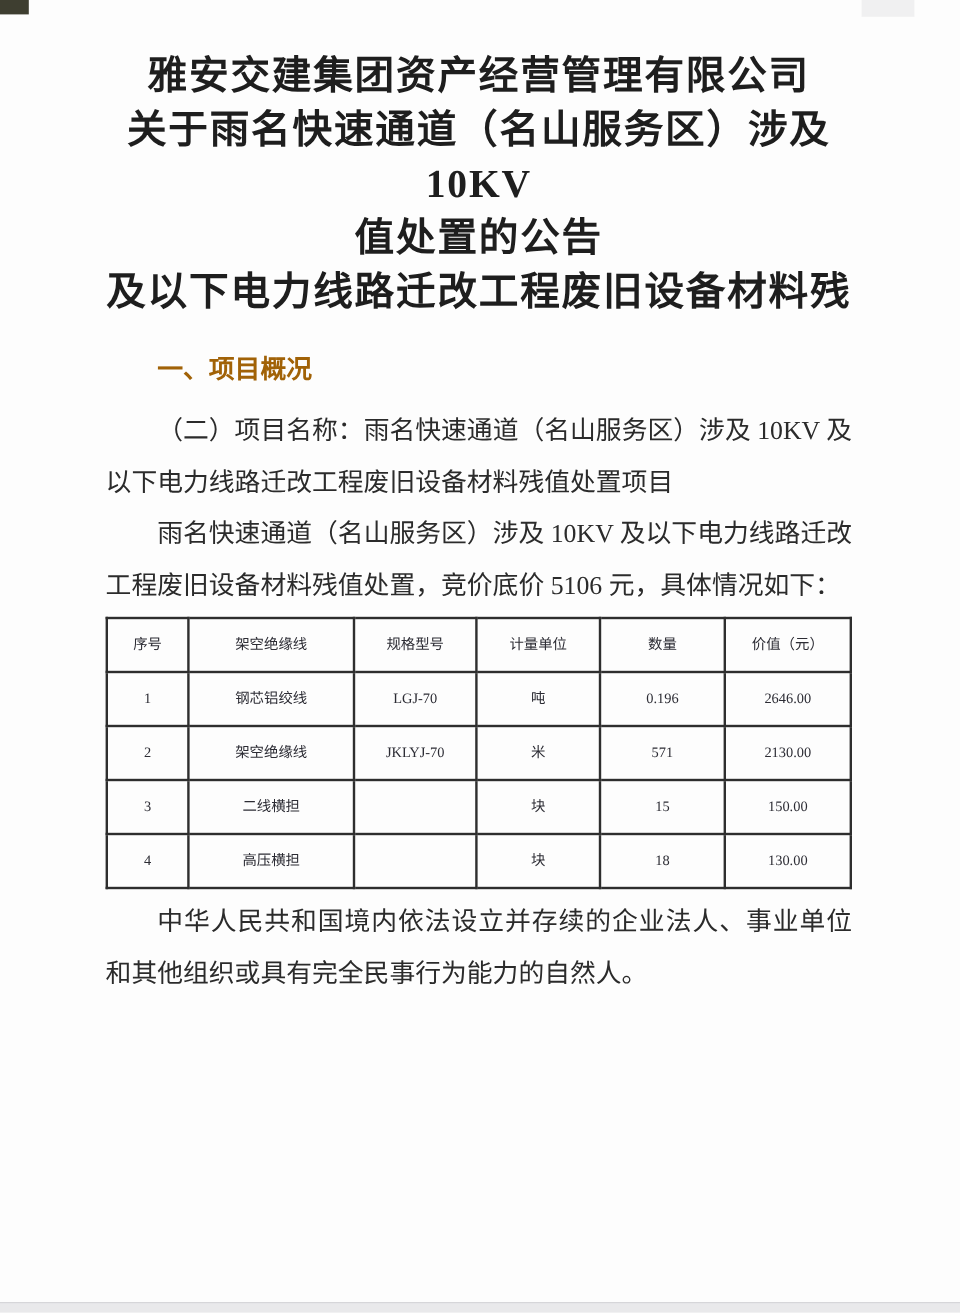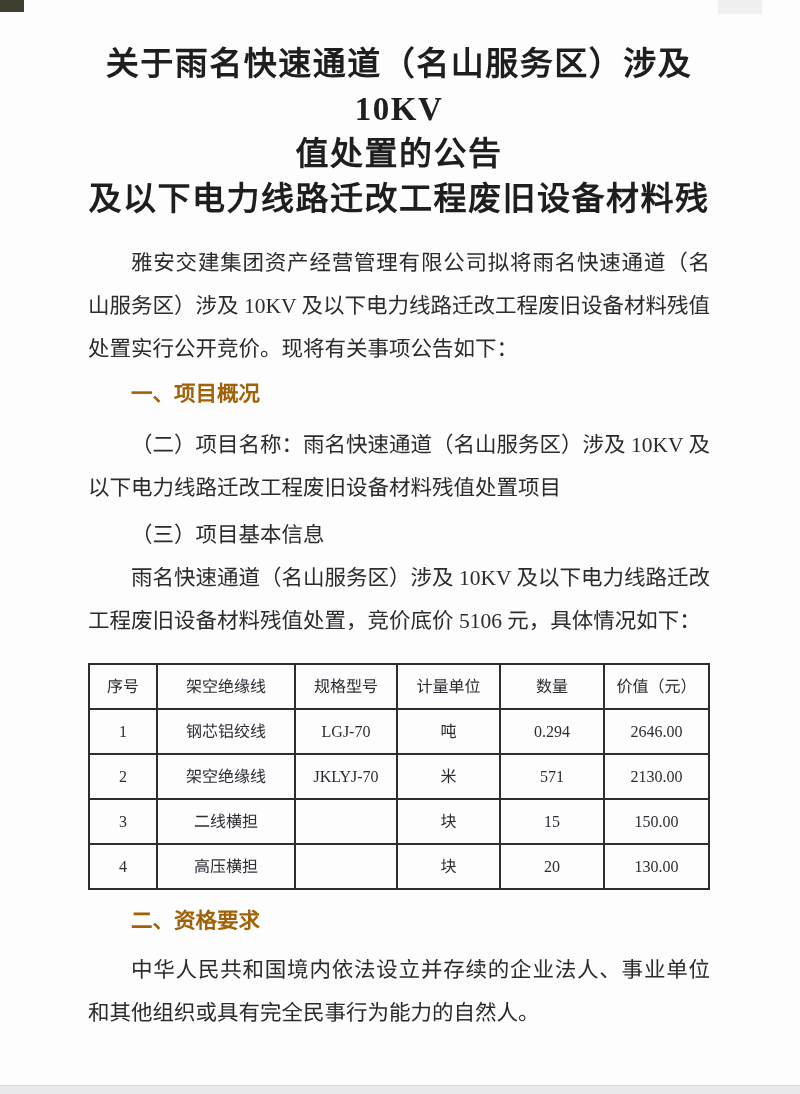--- a/index.html
+++ b/index.html
@@ -50,24 +50,24 @@
     text-indent: 2em;
     margin-top: 2px;
     color: #a16207;
   }
   .item { margin-top: 8px; }
   .item-3 { margin-top: 4px; }
   .sec2 { margin-top: 10px; }
   .qual { margin-top: 6px; }
   table.asset-table {
     border-collapse: collapse;
-    margin-top: 20px;
+    margin-top: 4px;
     table-layout: fixed;
     width: 620px;
-    font-size: 16px;
+    font-size: 12px;
     color: #2c2c34;
     padding-left: 44px;
   }
   table.asset-table th, table.asset-table td {
     border: 2px solid #2e2e2e;
     text-align: center;
     vertical-align: middle;
     font-weight: 400;
     overflow: hidden;
     white-space: nowrap;
@@ -81,32 +81,31 @@
 </style>
 </head>
 <body>
 
 <div class="scan-artifact-topleft"></div>
 <div class="scan-artifact-topright"></div>
 
 <div class="page">
 
   <div class="doc-title">
+    <div>雅安交建集团资产经营管理有限公司</div>
     <div>关于雨名快速通道（名山服务区）涉及 10KV</div>
     <div>值处置的公告</div>
     <div>及以下电力线路迁改工程废旧设备材料残</div>
   </div>
 
   <div class="body-text">
-    <p class="para">雅安交建集团资产经营管理有限公司拟将雨名快速通道（名山服务区）涉及 10KV 及以下电力线路迁改工程废旧设备材料残值处置实行公开竞价。现将有关事项公告如下：</p>
 
     <p class="heading">一、项目概况</p>
 
     <p class="para item">（二）项目名称：雨名快速通道（名山服务区）涉及 10KV 及以下电力线路迁改工程废旧设备材料残值处置项目</p>
-    <p class="para item item-3">（三）项目基本信息</p>
 
     <p class="para">雨名快速通道（名山服务区）涉及 10KV 及以下电力线路迁改工程废旧设备材料残值处置，竞价底价 5106 元，具体情况如下：</p>
 
     <table class="asset-table">
       <colgroup>
         <col style="width:68px">
           <col style="width:138px">
           <col style="width:102px">
         <col style="width:103px">
           <col style="width:104px">
@@ -121,21 +120,21 @@
           <th>数量</th>
           <th>价值（元）</th>
         </tr>
       </thead>
       <tbody>
         <tr>
           <td>1</td>
           <td>钢芯铝绞线</td>
           <td>LGJ-70</td>
           <td>吨</td>
-          <td>0.294</td>
+          <td>0.196</td>
           <td>2646.00</td>
         </tr>
         <tr>
           <td>2</td>
           <td>架空绝缘线</td>
           <td>JKLYJ-70</td>
           <td>米</td>
           <td>571</td>
           <td>2130.00</td>
         </tr>
@@ -145,26 +144,25 @@
           <td></td>
           <td>块</td>
           <td>15</td>
           <td>150.00</td>
         </tr>
         <tr>
           <td>4</td>
           <td>高压横担</td>
           <td></td>
           <td>块</td>
-          <td>20</td>
+          <td>18</td>
           <td>130.00</td>
         </tr>
       </tbody>
     </table>
 
-    <p class="heading sec2">二、资格要求</p>
 
     <p class="para qual">中华人民共和国境内依法设立并存续的企业法人、事业单位和其他组织或具有完全民事行为能力的自然人。</p>
   </div>
 
 </div>
 
 <div class="scan-strip-bottom"></div>
 
 </body></html>

